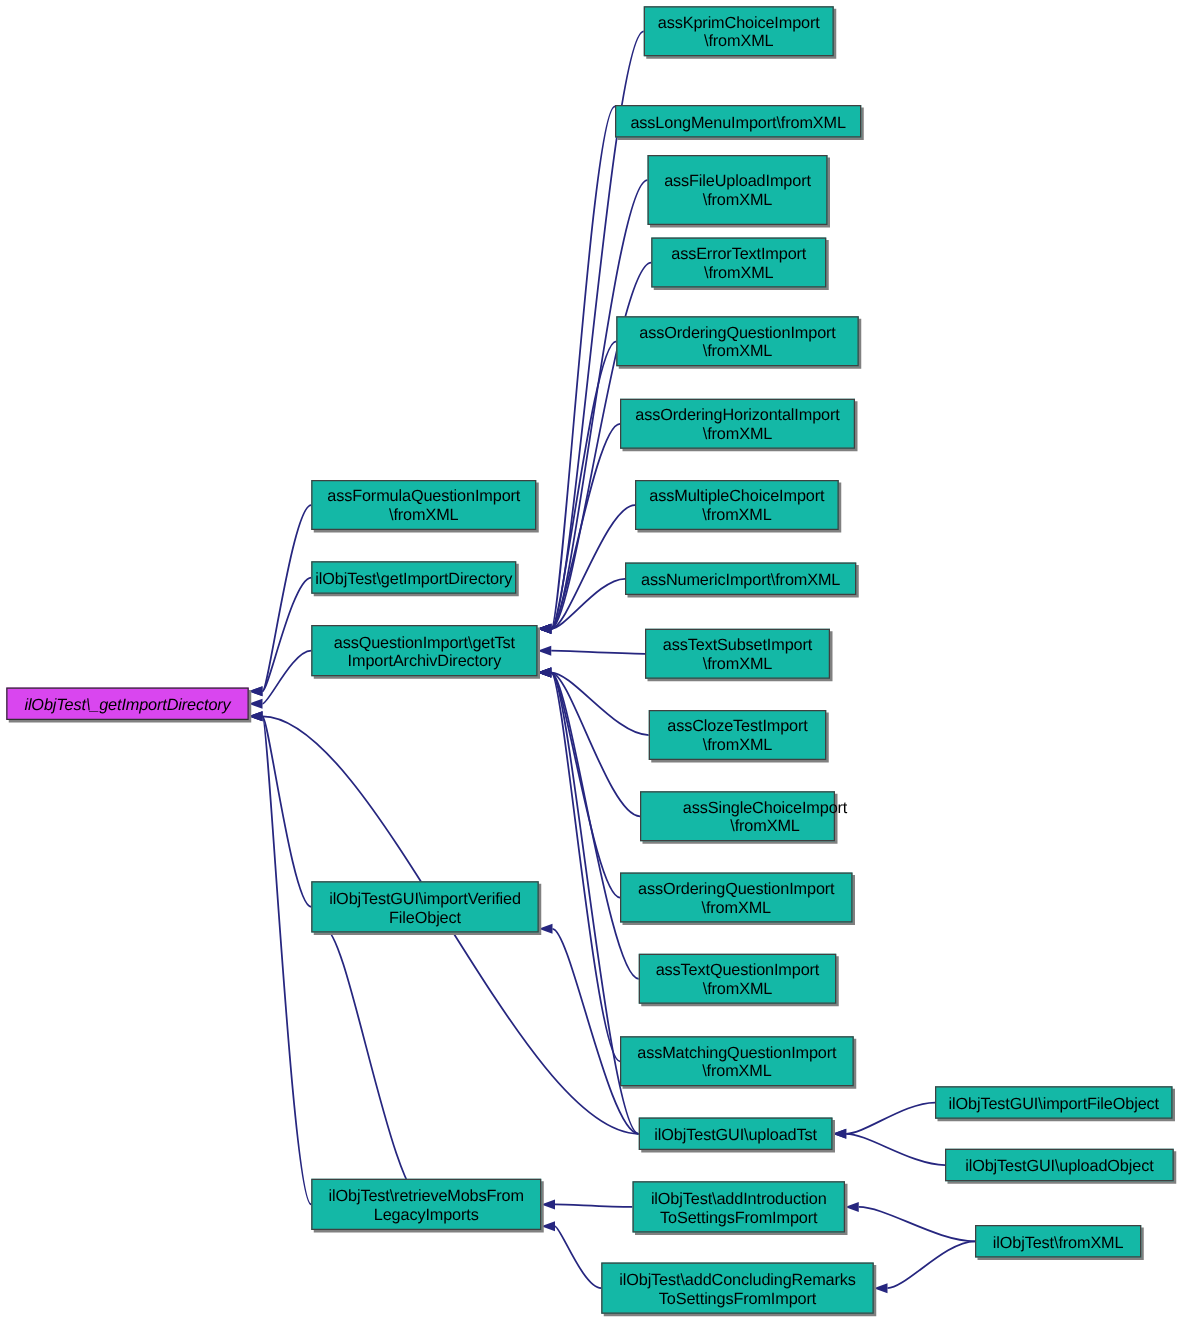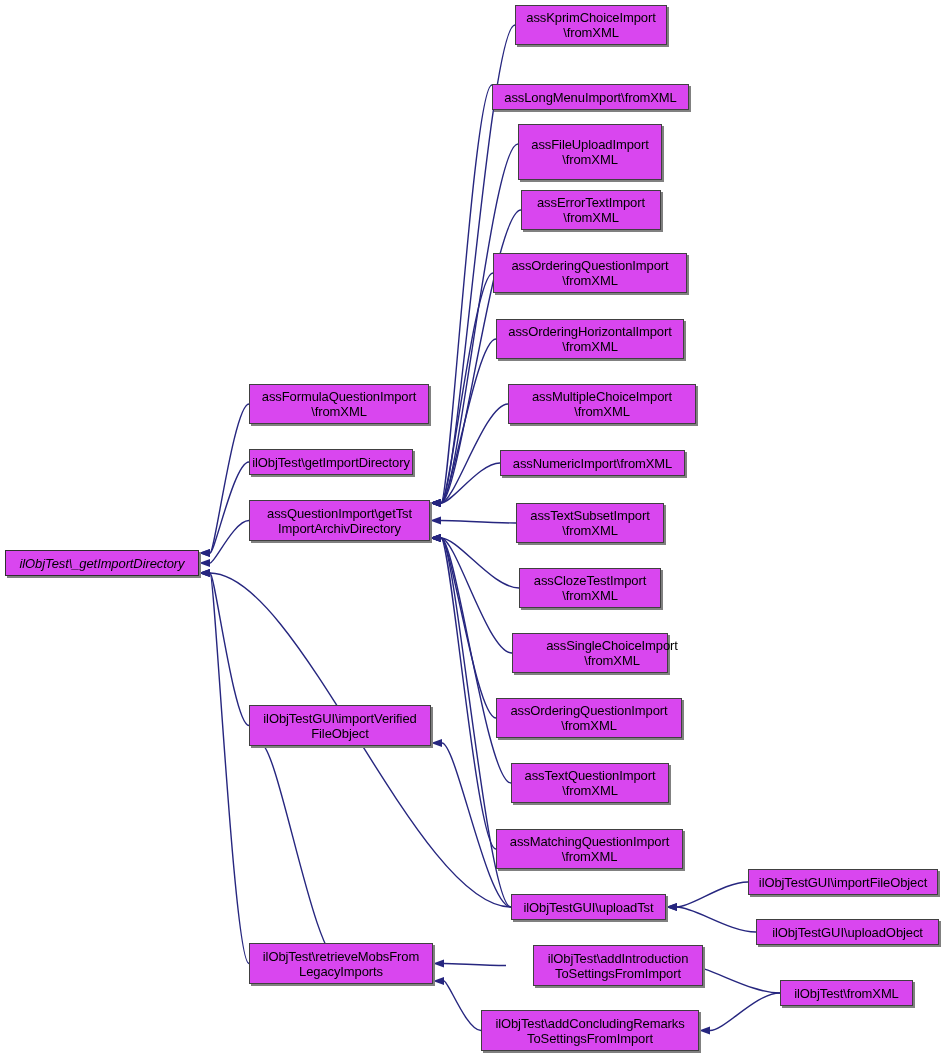--- a/index.html
+++ b/index.html
@@ -18,21 +18,21 @@
   #graph-svg {
     position: absolute;
     left: 0;
     top: 0;
     width: 949px;
     height: 1057px;
   }
   .node {
     position: absolute;
     box-sizing: border-box;
-    background: #d946ef;
+    background: #14b8a6;
     border: 1px solid #404040;
     box-shadow: 2px 2px 0 0 #808080;
     display: flex;
     align-items: center;
     justify-content: center;
     text-align: center;
     color: #000000;
     font-size: 13px;
     line-height: 15px;
     letter-spacing: -0.1px;
@@ -133,37 +133,37 @@
 \fromXML</div>
       <div class="node" style="left: 492px; top: 72px; width: 197px; height: 26px; margin-top: 12px;">assLongMenuImport\fromXML</div>
       <div class="node" style="left: 518px; top: 124px; width: 144px; height: 56px;">assFileUploadImport
 \fromXML</div>
       <div class="node" style="left: 521px; top: 190px; width: 140px; height: 40px;">assErrorTextImport
 \fromXML</div>
       <div class="node" style="left: 493px; top: 253px; width: 194px; height: 40px;">assOrderingQuestionImport
 \fromXML</div>
       <div class="node" style="left: 496px; top: 319px; width: 188px; height: 40px;">assOrderingHorizontalImport
 \fromXML</div>
-      <div class="node" style="left: 508px; top: 384px; width: 188px; height: 40px;">assMultipleChoiceImport
+      <div class="node" style="left: 508px; top: 384px; width: 163px; height: 40px;">assMultipleChoiceImport
 \fromXML</div>
       <div class="node" style="left: 500px; top: 450px; width: 185px; height: 26px;">assNumericImport\fromXML</div>
       <div class="node" style="left: 516px; top: 503px; width: 148px; height: 40px;">assTextSubsetImport
 \fromXML</div>
       <div class="node" style="left: 519px; top: 568px; width: 142px; height: 40px;">assClozeTestImport
 \fromXML</div>
       <div class="node" style="left: 512px; top: 633px; width: 156px; height: 40px; padding-left: 44px;">assSingleChoiceImport
 \fromXML</div>
       <div class="node" style="left: 496px; top: 698px; width: 186px; height: 40px;">assOrderingQuestionImport
 \fromXML</div>
       <div class="node" style="left: 511px; top: 763px; width: 158px; height: 40px;">assTextQuestionImport
 \fromXML</div>
       <div class="node" style="left: 496px; top: 829px; width: 187px; height: 40px;">assMatchingQuestionImport
 \fromXML</div>
       <div class="node" style="left: 511px; top: 894px; width: 155px; height: 26px;">ilObjTestGUI\uploadTst</div>
       <div class="node" style="left: 748px; top: 869px; width: 190px; height: 26px;">ilObjTestGUI\importFileObject</div>
       <div class="node" style="left: 756px; top: 919px; width: 183px; height: 26px;">ilObjTestGUI\uploadObject</div>
-      <div class="node" style="left: 506px; top: 945px; width: 170px; height: 41px; margin-left: 27px;">ilObjTest\addIntroduction
+      <div class="node" style="left: 506px; top: 945px; width: 170px; height: 41px;">ilObjTest\addIntroduction
 ToSettingsFromImport</div>
       <div class="node" style="left: 780px; top: 980px; width: 133px; height: 26px;">ilObjTest\fromXML</div>
       <div class="node" style="left: 481px; top: 1010px; width: 218px; height: 41px;">ilObjTest\addConcludingRemarks
 ToSettingsFromImport</div>
     </div>
 </div>
 
 </body></html>

